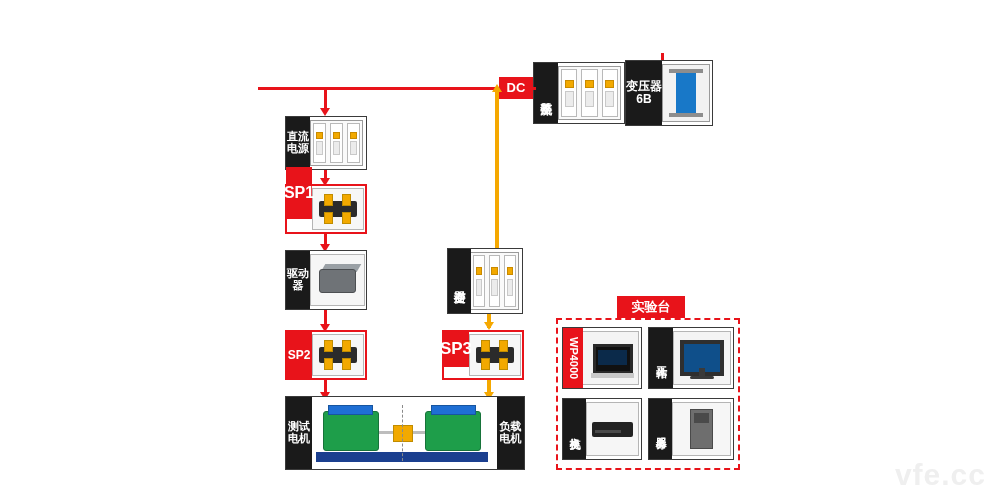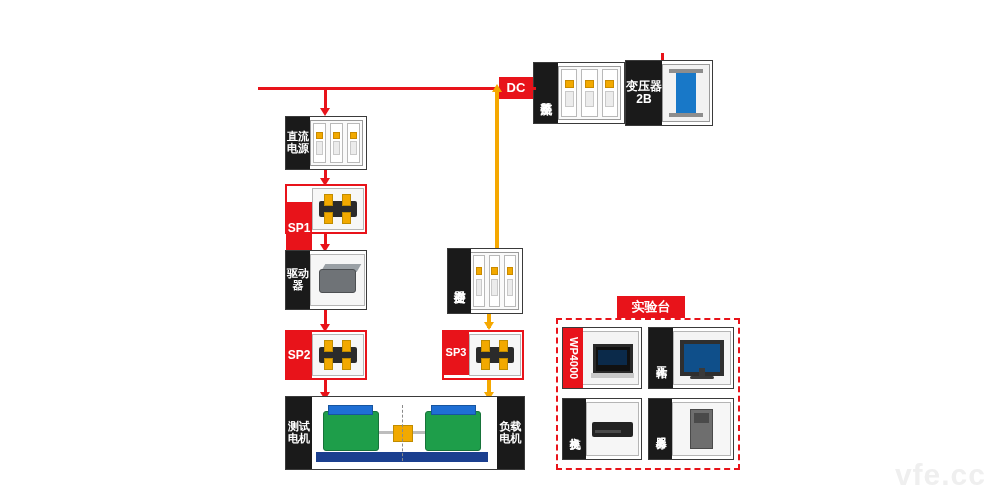--- a/index.html
+++ b/index.html
@@ -87,21 +87,21 @@
   <div class="wire" style="left:661px;top:53px;width:3px;height:17px;"></div>
 
   <div class="box" style="left:625px;top:60px;width:88px;height:66px;"></div>
   <div class="trf" style="left:662px;top:64px;width:48px;height:58px;">
     <div class="bar" style="top:8%;"></div>
     <div class="core"></div>
     <div class="bar" style="bottom:8%;"></div>
   </div>
   <div class="tag blk" style="left:626px;top:61px;width:36px;height:64px;font-size:12px;flex-direction:column;">
     <span>变压器</span>
-    <span>2B</span>
+    <span>6B</span>
   </div>
 
   <div class="box" style="left:533px;top:62px;width:92px;height:62px;"></div>
   <div class="cab" style="left:558px;top:66px;width:63px;height:54px;">
     <div class="col"></div>
       <div class="col"></div>
       <div class="col"></div>
   </div>
   <div class="tag blk" style="left:534px;top:63px;width:24px;height:60px;font-size:12px;flex-direction:column;">
     <span style="writing-mode:vertical-rl;">整流器</span>
@@ -130,21 +130,21 @@
   <div class="arrow down-red" style="left:320px;top:178px;"></div>
 
   <div class="box red" style="left:285px;top:184px;width:82px;height:50px;"></div>
   <div class="sens" style="left:312px;top:188px;width:52px;height:42px;">
     <div class="body"></div>
     <div class="clamp" style="left:22%;top:12%;"></div>
     <div class="clamp" style="left:58%;top:12%;"></div>
     <div class="clamp" style="left:22%;bottom:12%;"></div>
     <div class="clamp" style="left:58%;bottom:12%;"></div>
   </div>
-  <div class="tag" style="left:286px;top:202px;width:26px;height:52px;font-size:12px;">
+  <div class="tag" style="left:286px;top:167px;width:26px;height:52px;font-size:16px;">
     <span>SP1</span>
   </div>
 
   <div class="wire" style="left:324px;top:234px;width:3px;height:14px;"></div>
   <div class="arrow down-red" style="left:320px;top:244px;"></div>
 
   <div class="box" style="left:285px;top:250px;width:82px;height:60px;"></div>
   <div class="drv" style="left:310px;top:254px;width:55px;height:52px;">
     <div class="lid"></div>
       <div class="box3d"></div>
@@ -189,21 +189,21 @@
   <div class="arrow down-y" style="left:484px;top:322px;"></div>
 
   <div class="box red" style="left:442px;top:330px;width:82px;height:50px;"></div>
   <div class="sens" style="left:469px;top:334px;width:52px;height:42px;">
     <div class="body"></div>
     <div class="clamp" style="left:22%;top:12%;"></div>
     <div class="clamp" style="left:58%;top:12%;"></div>
     <div class="clamp" style="left:22%;bottom:12%;"></div>
     <div class="clamp" style="left:58%;bottom:12%;"></div>
   </div>
-  <div class="tag" style="left:443px;top:331px;width:26px;height:44px;font-size:11px;">
+  <div class="tag" style="left:443px;top:331px;width:26px;height:36px;font-size:17px;">
     <span>SP3</span>
   </div>
 
   <div class="wire y" style="left:487px;top:380px;width:4px;height:16px;"></div>
   <div class="arrow down-y" style="left:484px;top:392px;"></div>
 
   <div class="box" style="left:285px;top:396px;width:240px;height:74px;"></div>
   <div class="mot" style="left:312px;top:400px;width:180px;height:66px;">
     <div class="base"></div>
     <div class="shaft" style="left:28%;width:44%;"></div>

